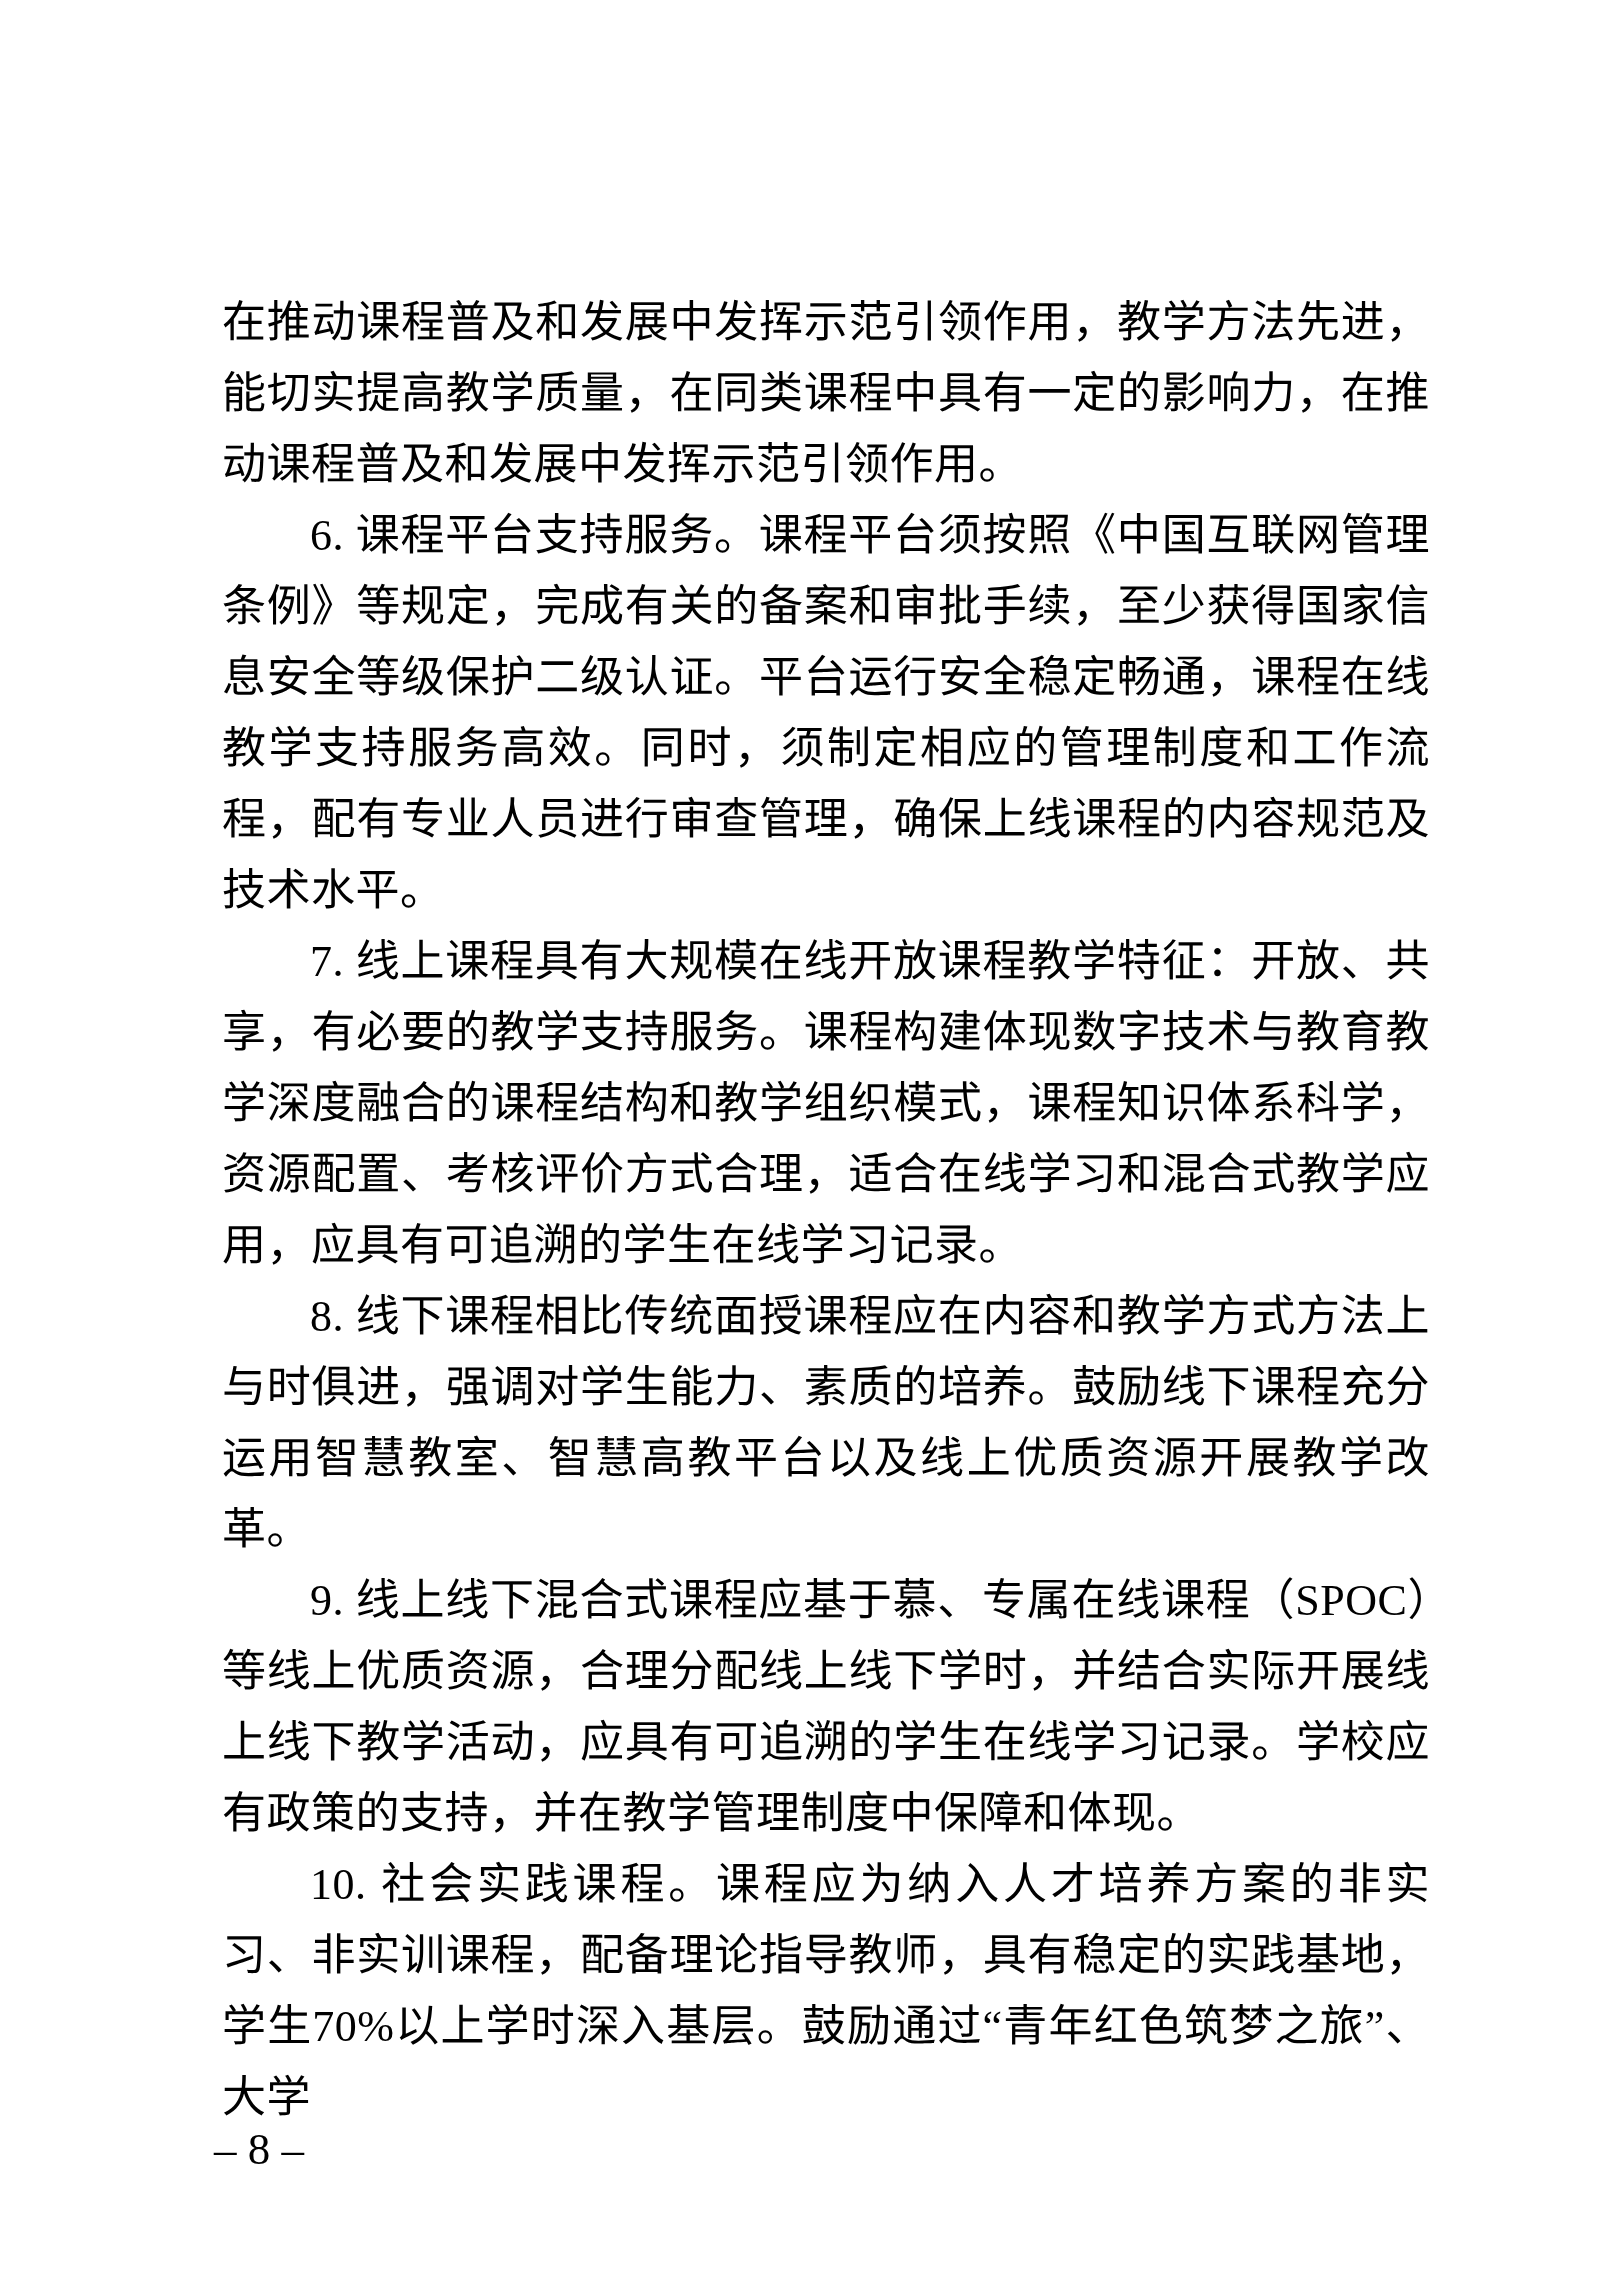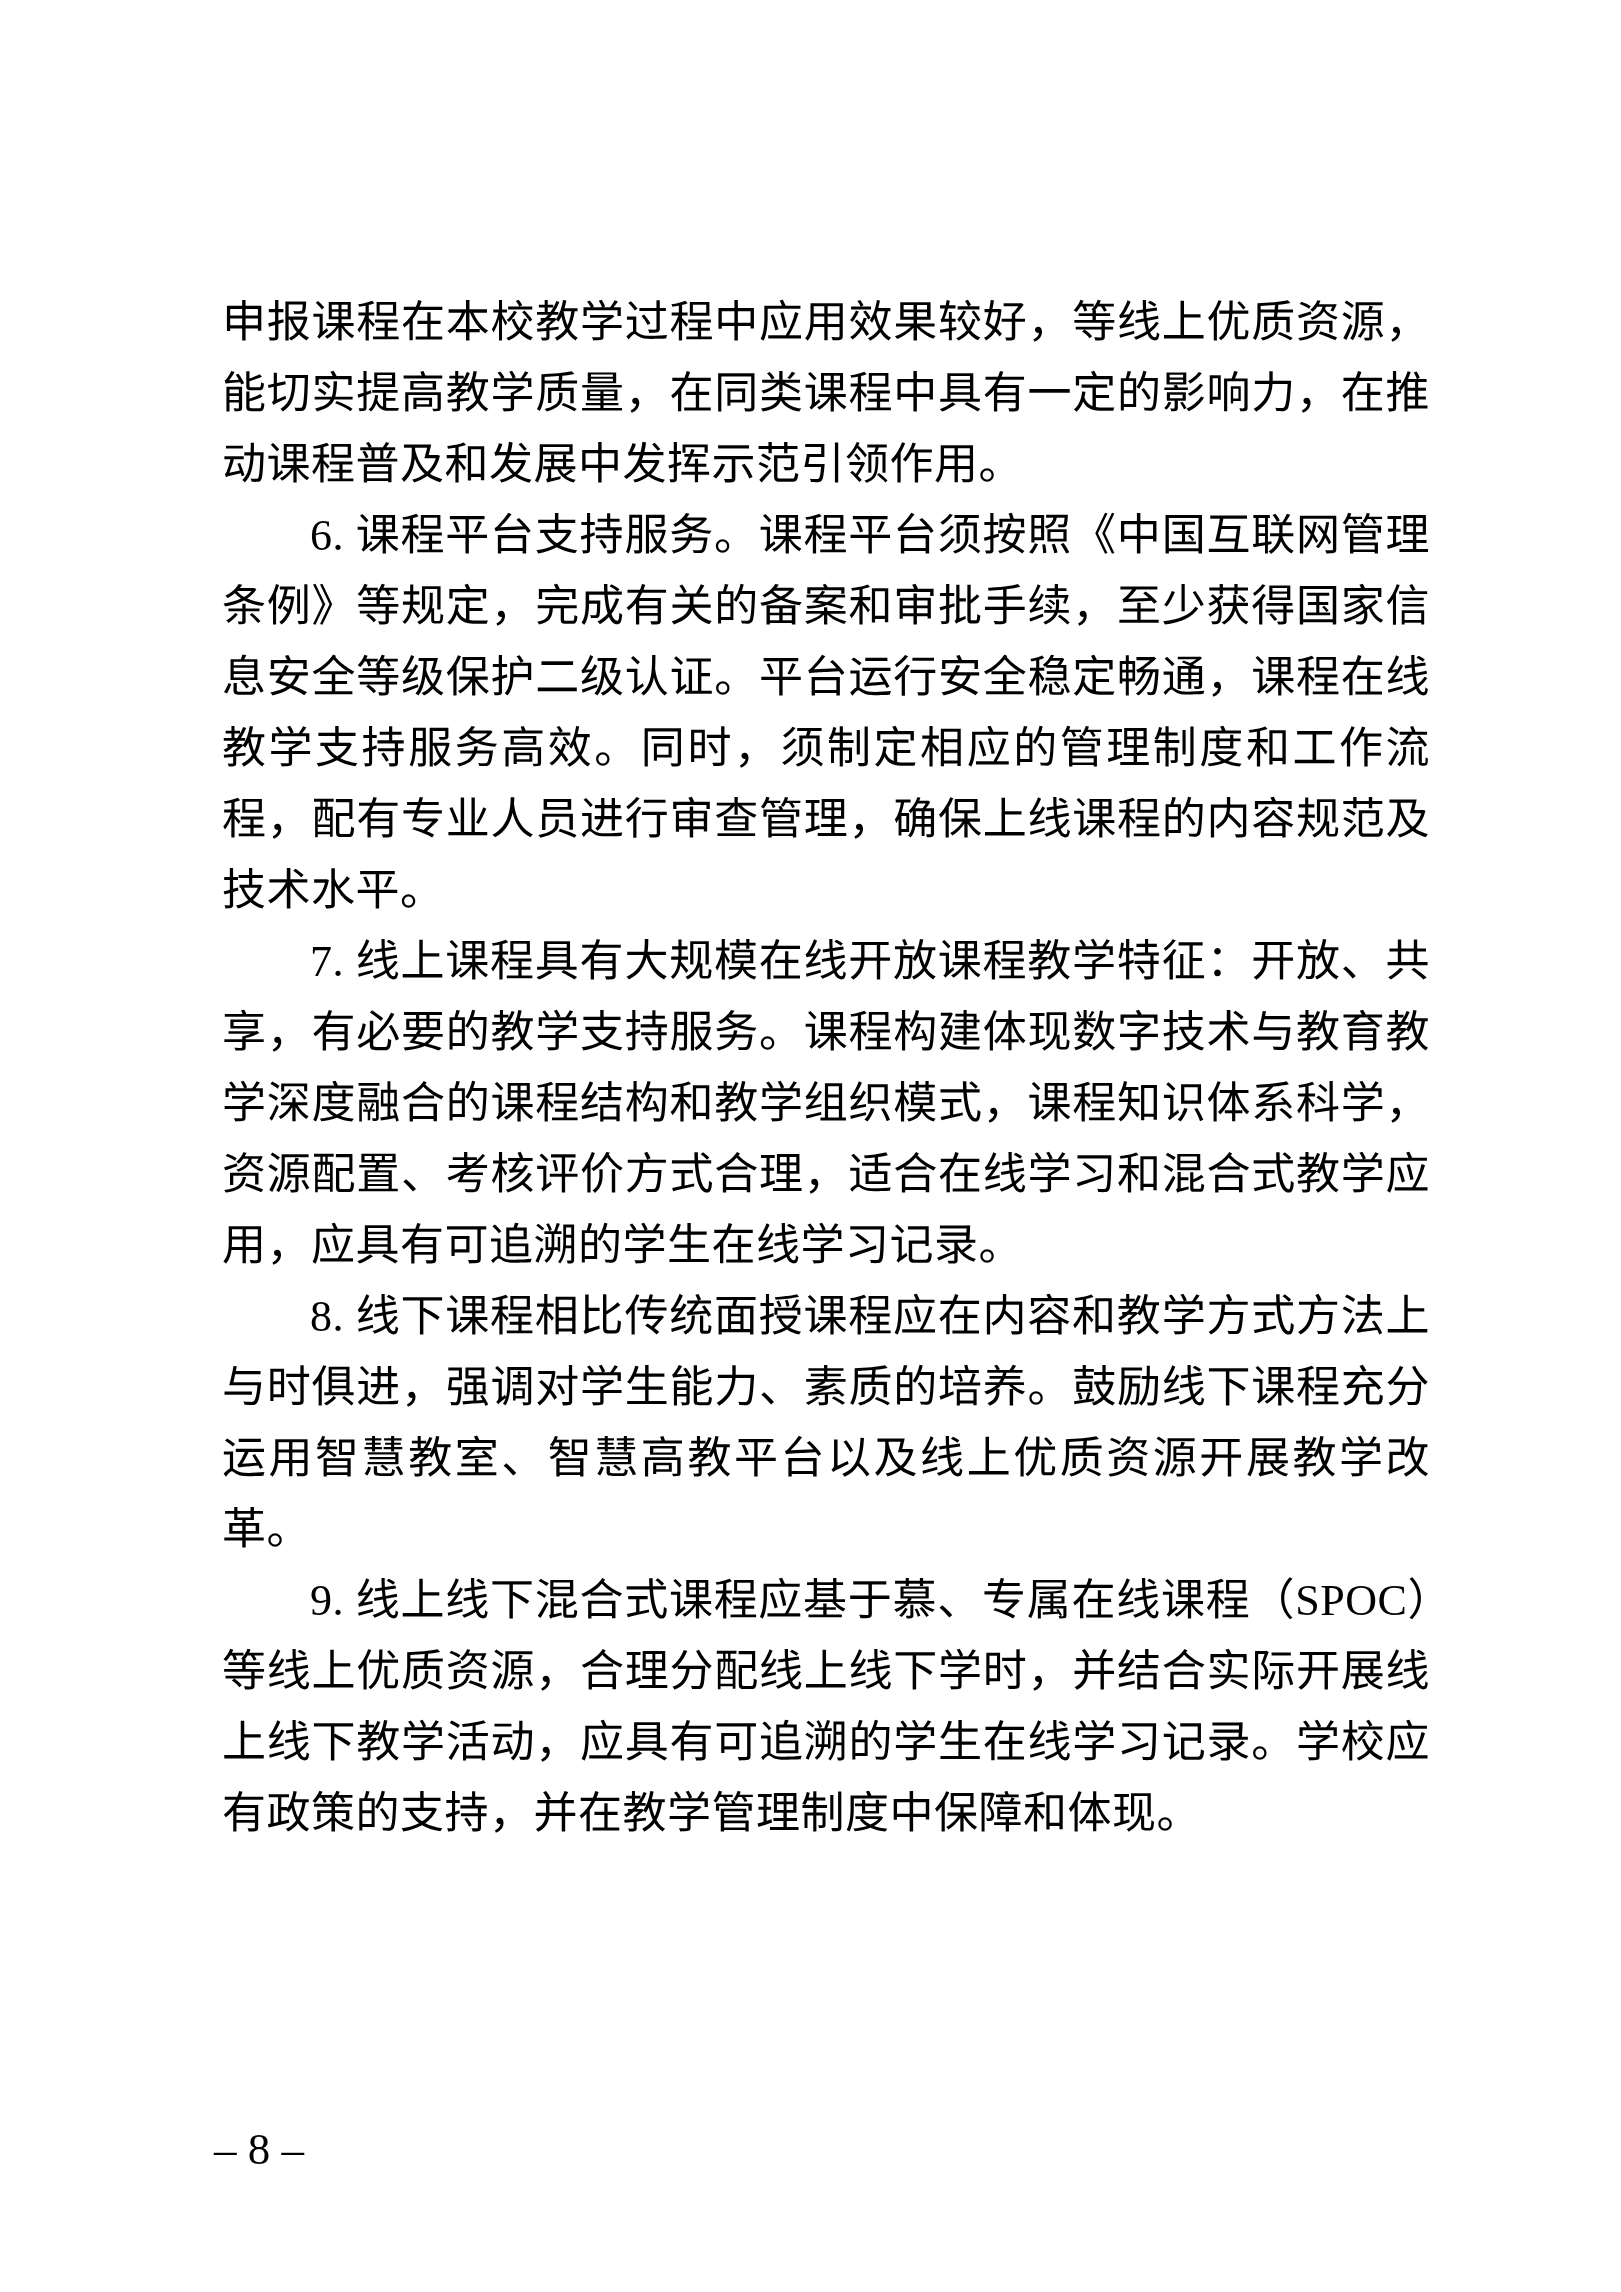--- a/index.html
+++ b/index.html
@@ -47,23 +47,24 @@
     color: #000000;
     font-family: "Liberation Serif", "DejaVu Serif", serif;
   }
 </style>
 </head>
 <body>
 
 <div class="page">
 
   <div class="doc-body">
-    <p>申报课程在本校教学过程中应用效果较好，等线上优质资源，能切实提高教学质量，在同类课程中具有一定的影响力，在推动课程普及和发展中发挥示范引领作用。</p>
+    <p>在推动课程普及和发展中发挥示范引领作用，教学方法先进，能切实提高教学质量，在同类课程中具有一定的影响力，在推动课程普及和发展中发挥示范引领作用。</p>
     <p class="indent">6. 课程平台支持服务。课程平台须按照《中国互联网管理条例》等规定，完成有关的备案和审批手续，至少获得国家信息安全等级保护二级认证。平台运行安全稳定畅通，课程在线教学支持服务高效。同时，须制定相应的管理制度和工作流程，配有专业人员进行审查管理，确保上线课程的内容规范及技术水平。</p>
     <p class="indent">7. 线上课程具有大规模在线开放课程教学特征：开放、共享，有必要的教学支持服务。课程构建体现数字技术与教育教学深度融合的课程结构和教学组织模式，课程知识体系科学，资源配置、考核评价方式合理，适合在线学习和混合式教学应用，应具有可追溯的学生在线学习记录。</p>
     <p class="indent">8. 线下课程相比传统面授课程应在内容和教学方式方法上与时俱进，强调对学生能力、素质的培养。鼓励线下课程充分运用智慧教室、智慧高教平台以及线上优质资源开展教学改革。</p>
     <p class="indent">9. 线上线下混合式课程应基于慕、专属在线课程（SPOC）等线上优质资源，合理分配线上线下学时，并结合实际开展线上线下教学活动，应具有可追溯的学生在线学习记录。学校应有政策的支持，并在教学管理制度中保障和体现。</p>
+    <p class="indent">10. 社会实践课程。课程应为纳入人才培养方案的非实习、非实训课程，配备理论指导教师，具有稳定的实践基地，学生70%以上学时深入基层。鼓励通过“青年红色筑梦之旅”、大学</p>
   </div>
 
   <div class="page-footer">– 8 –</div>
 
 </div>
 
 
 </body></html>

